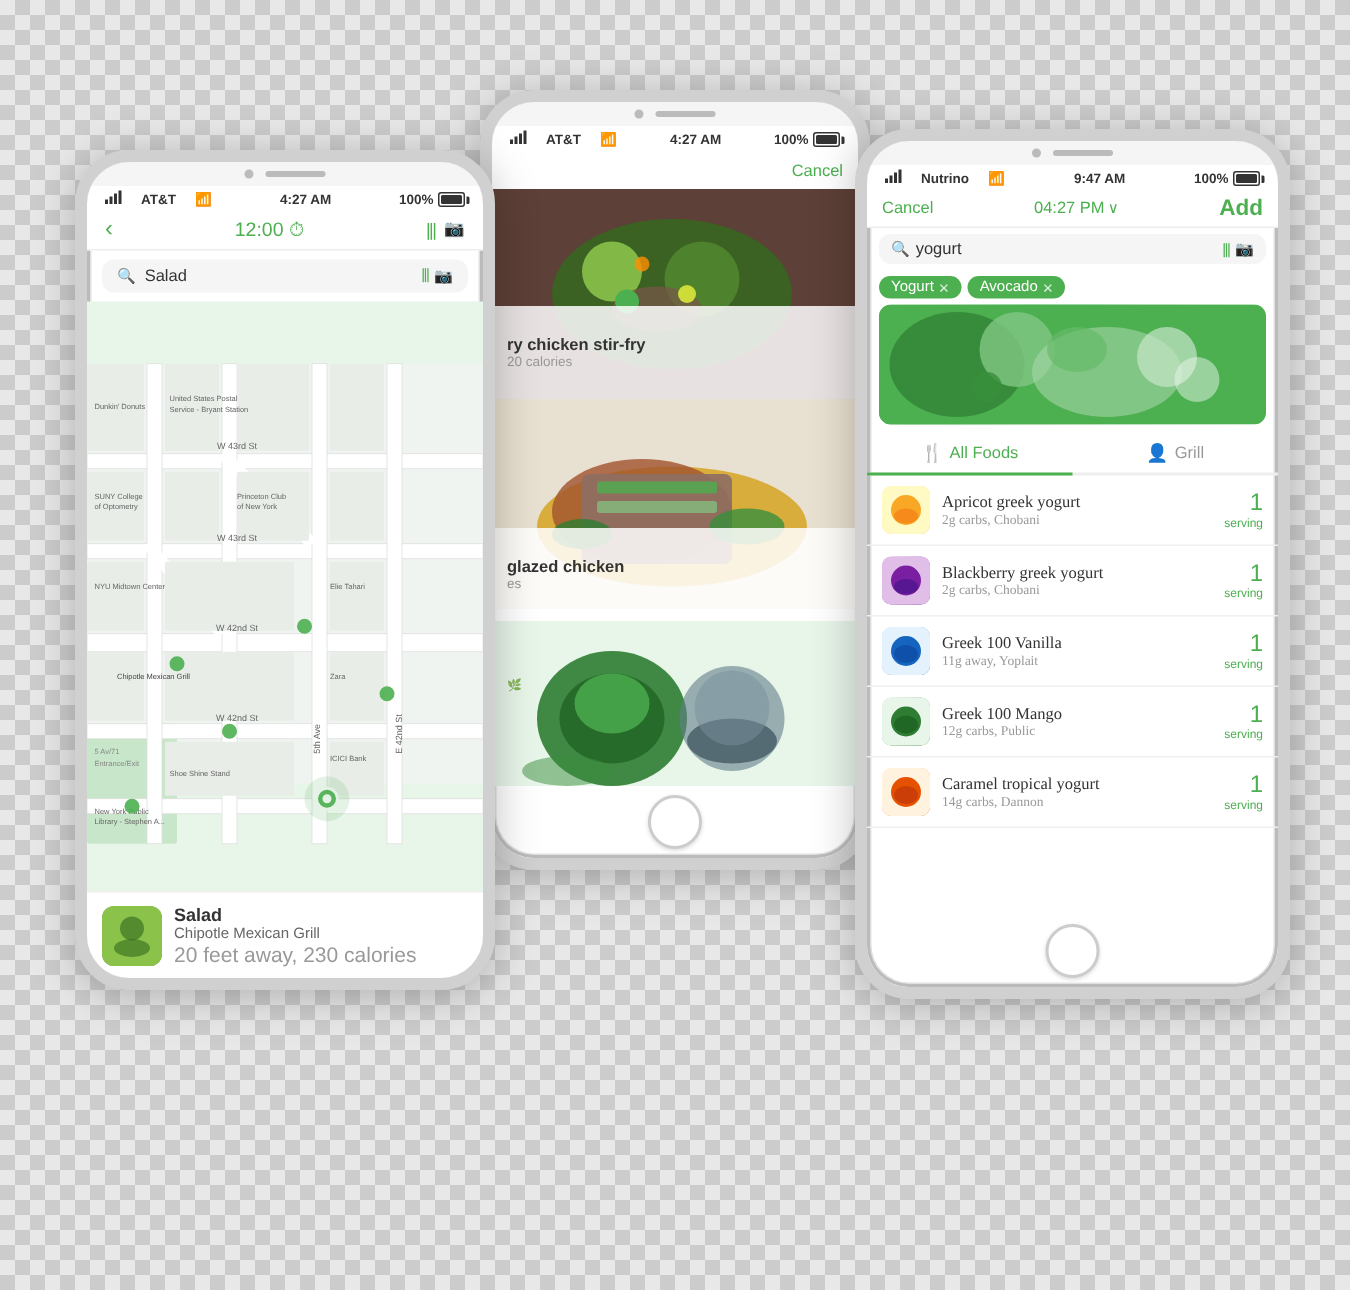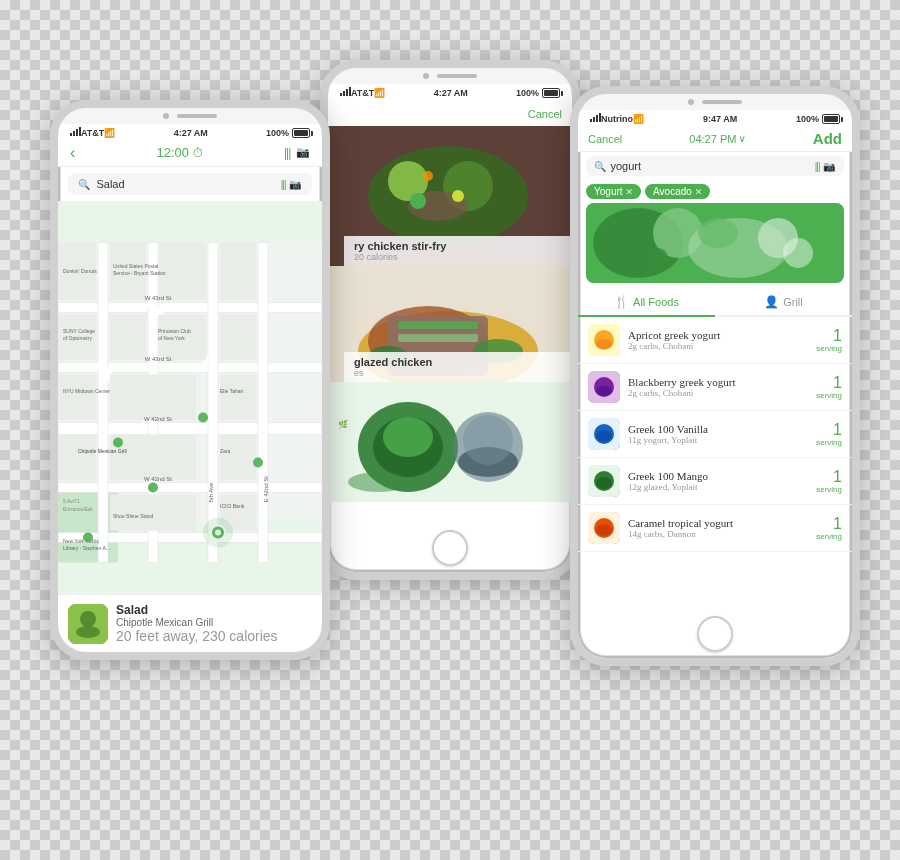--- a/index.html
+++ b/index.html
@@ -75,21 +75,21 @@
     .status-bar {
       display: flex;
       justify-content: space-between;
       align-items: center;
       padding: 4px 12px 2px;
       font-size: 9px;
       font-weight: 600;
       background: white;
       color: #333;
     }
-    .status-left { display: flex; gap: 0; }
+    .status-left { display: flex; gap: 13px; }
     .status-center { font-size: 9px; font-weight: 600; }
     .status-right { display: flex; align-items: center; gap: 3px; font-size: 9px; }
     .battery-icon {
       width: 18px; height: 10px; border: 1.5px solid #333; border-radius: 2px; position: relative;
       display: flex; align-items: center; padding: 1px;
     }
     .battery-icon::after { content: ''; position: absolute; right: -4px; top: 2px; width: 2px; height: 5px; background: #333; border-radius: 0 1px 1px 0; }
     .battery-fill { background: #333; height: 100%; width: 100%; border-radius: 1px; }
 
     
@@ -182,23 +182,23 @@
       display: flex;
       flex-direction: column;
     }
     .food-item {
       flex: 1;
       position: relative;
       overflow: hidden;
     }
     .food-item-overlay {
       position: absolute;
-      bottom: 0; left: 16px; right: 0;
+      bottom: 0; left: 0; right: 0;
       background: rgba(255,255,255,0.85);
-      padding: 4px 10px;
+      padding: 20px 10px;
     }
     .food-item-title { font-size: 11px; font-weight: 600; color: #333; }
     .food-item-cal { font-size: 9px; color: #999; }
 
     
     .right-header {
       background: white;
       padding: 4px 10px;
       display: flex;
       justify-content: space-between;
@@ -500,21 +500,21 @@
             <circle cx="130" cy="70" r="6" fill="#CDDC39"></circle>
             <circle cx="100" cy="50" r="5" fill="#FF8F00" opacity="0.8"></circle>
           </svg>
           <div class="food-item-overlay">
             <div class="food-item-title">ry chicken stir-fry</div>
             <div class="food-item-cal">20 calories</div>
           </div>
         </div>
       </div>
 
-      <div class="food-item" style="height: 116px; flex: none; text-decoration: underline;">
+      <div class="food-item" style="height: 148px; flex: none; text-decoration: underline;">
         <div style="width:100%; height:100%; position:relative;">
           <svg width="100%" height="140" viewBox="0 0 244 140" preserveAspectRatio="xMidYMid slice">
             <rect width="244" height="140" fill="#E8E0D0"></rect>
             <ellipse cx="120" cy="85" rx="90" ry="40" fill="#D4A017" opacity="0.8"></ellipse>
             <ellipse cx="100" cy="75" rx="60" ry="35" fill="#A0522D" opacity="0.8"></ellipse>
             <rect x="60" y="50" width="100" height="60" rx="5" fill="#8D6E63" opacity="0.9"></rect>
             <rect x="70" y="55" width="80" height="8" rx="2" fill="#4CAF50" opacity="0.8"></rect>
             <rect x="70" y="68" width="80" height="8" rx="2" fill="#81C784" opacity="0.7"></rect>
             <ellipse cx="60" cy="90" rx="20" ry="10" fill="#2E7D32" opacity="0.8"></ellipse>
             <ellipse cx="170" cy="85" rx="25" ry="12" fill="#388E3C" opacity="0.8"></ellipse>
@@ -664,39 +664,39 @@
       <div class="food-list-item">
         <div class="food-thumb food-thumb-3">
           <svg width="32" height="32" viewBox="0 0 32 32">
             <rect width="32" height="32" fill="#E3F2FD"></rect>
             <circle cx="16" cy="16" r="10" fill="#1565C0"></circle>
             <ellipse cx="16" cy="18" rx="8" ry="6" fill="#0D47A1" opacity="0.7"></ellipse>
           </svg>
         </div>
         <div class="food-info">
           <div class="food-name">Greek 100 Vanilla</div>
-          <div class="food-sub">11g yogurt, Yoplait</div>
+          <div class="food-sub">11g away, Yoplait</div>
         </div>
         <div class="food-serving">
           <div class="serving-num">1</div>
           <div class="serving-label">serving</div>
         </div>
       </div>
 
       <div class="food-list-item">
         <div class="food-thumb food-thumb-4">
           <svg width="32" height="32" viewBox="0 0 32 32">
             <rect width="32" height="32" fill="#E8F5E9"></rect>
             <circle cx="16" cy="16" r="10" fill="#2E7D32"></circle>
             <ellipse cx="16" cy="18" rx="8" ry="6" fill="#1B5E20" opacity="0.7"></ellipse>
           </svg>
         </div>
         <div class="food-info">
           <div class="food-name">Greek 100 Mango</div>
-          <div class="food-sub">12g glazed, Yoplait</div>
+          <div class="food-sub">12g carbs, Public</div>
         </div>
         <div class="food-serving">
           <div class="serving-num">1</div>
           <div class="serving-label">serving</div>
         </div>
       </div>
 
       <div class="food-list-item">
         <div class="food-thumb food-thumb-5">
           <svg width="32" height="32" viewBox="0 0 32 32">

